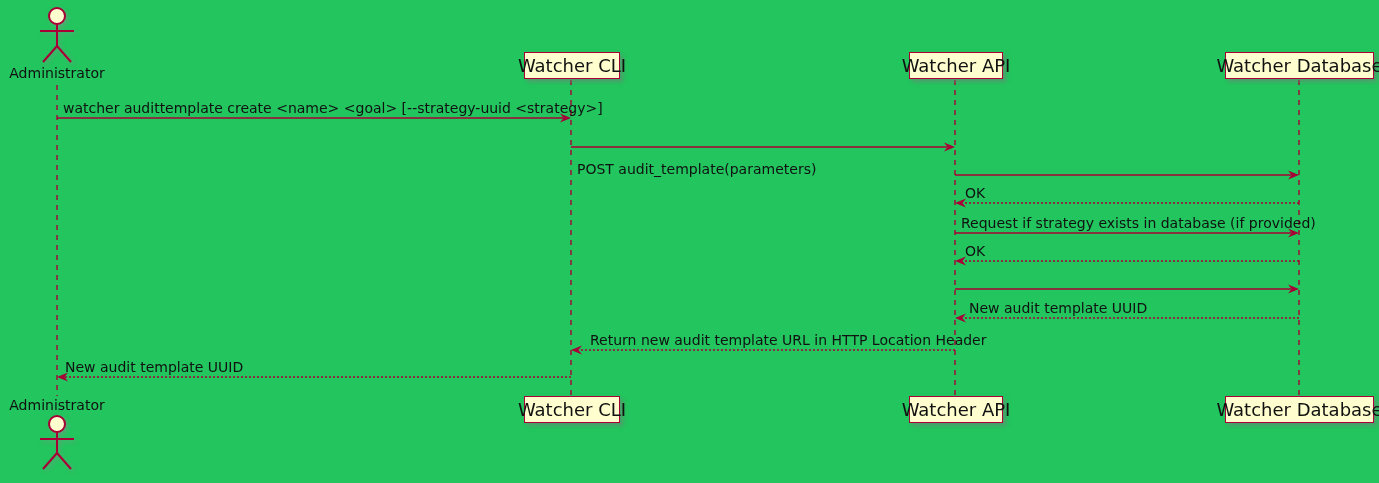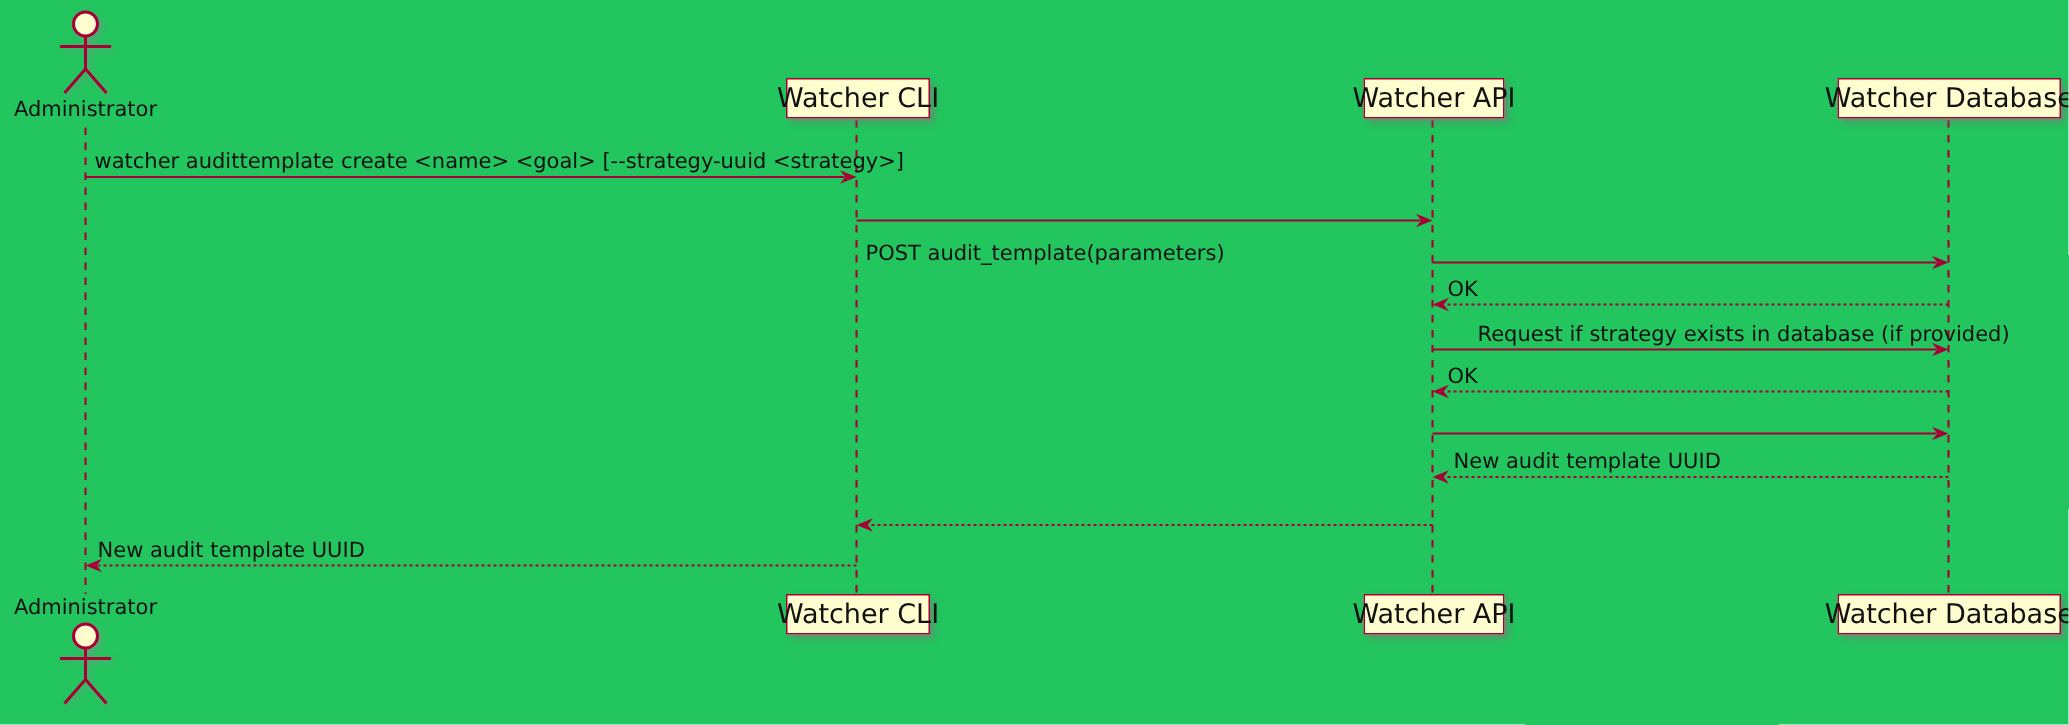--- a/index.html
+++ b/index.html
@@ -105,18 +105,19 @@
   <div class="participant" style="left:909px; top:52px; width:92px;">Watcher API</div>
   <div class="participant" style="left:1225px; top:52px; width:147px;">Watcher Database</div>
 
   <div class="participant" style="left:524px; top:396px; width:94px;">Watcher CLI</div>
   <div class="participant" style="left:909px; top:396px; width:92px;">Watcher API</div>
   <div class="participant" style="left:1225px; top:396px; width:147px;">Watcher Database</div>
 
   <div class="msg" style="left:63px;  top:100px;">watcher audittemplate create &lt;name&gt; &lt;goal&gt; [--strategy-uuid &lt;strategy&gt;]</div>
   <div class="msg" style="left:577px; top:117px;margin-top:44px;">POST audit_template(parameters)</div>
   <div class="msg" style="left:965px; top:185px;">OK</div>
-  <div class="msg" style="left:985px; top:215px;">Request if strategy exists in database (if provided)</div>
+  <div class="msg" style="left:961px; top:215px;">Request if strategy exists in database (if provided)</div>
   <div class="msg" style="left:965px; top:243px;">OK</div>
   <div class="msg" style="left:969px; top:300px;">New audit template UUID</div>
+  <div class="msg" style="left:590px; top:332px;">Return new audit template URL in HTTP Location Header</div>
   <div class="msg" style="left:65px;  top:359px;">New audit template UUID</div>
 
 </div>
 
 </body></html>

